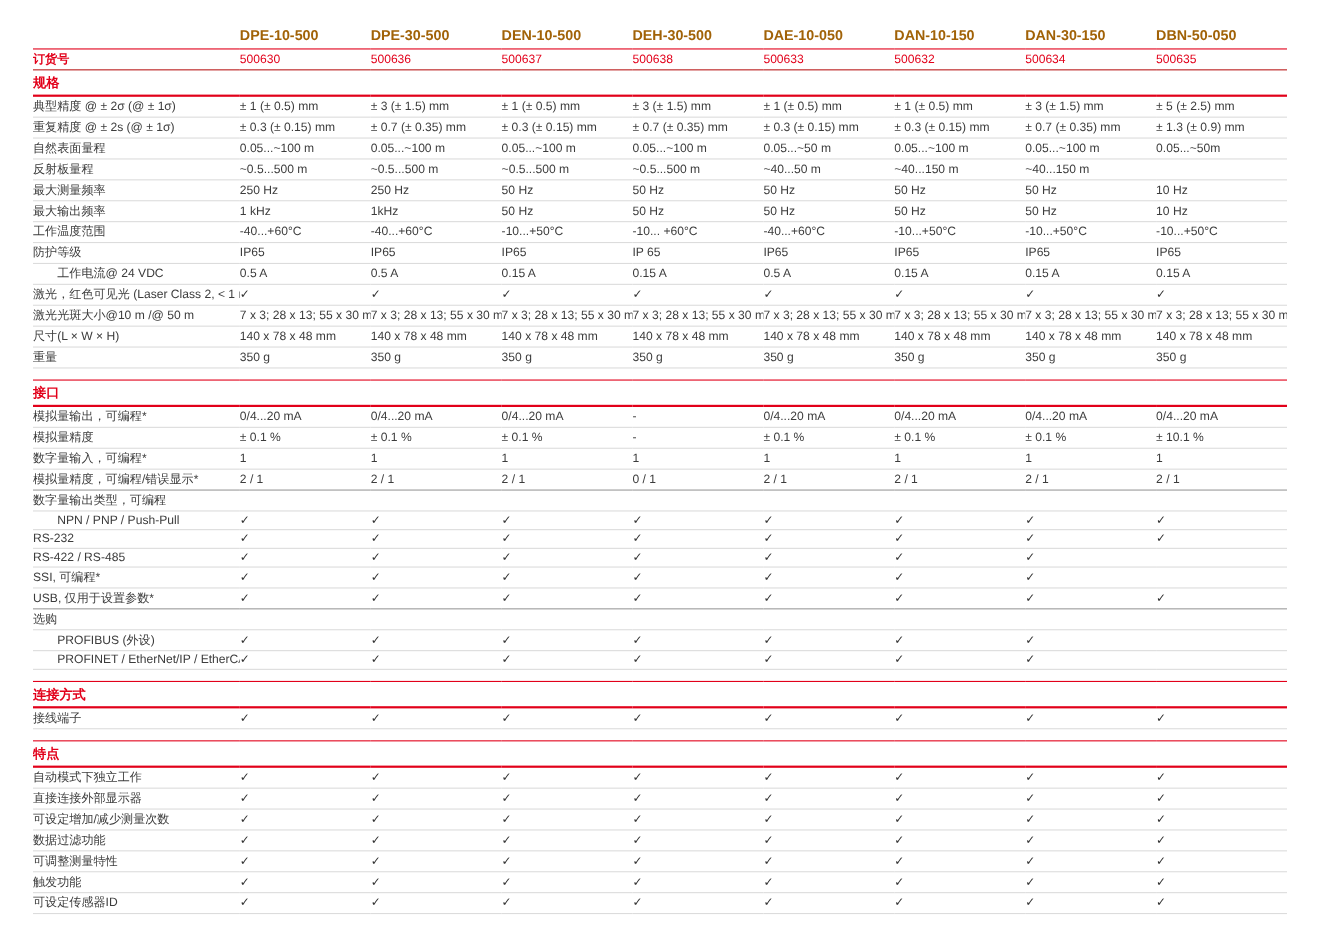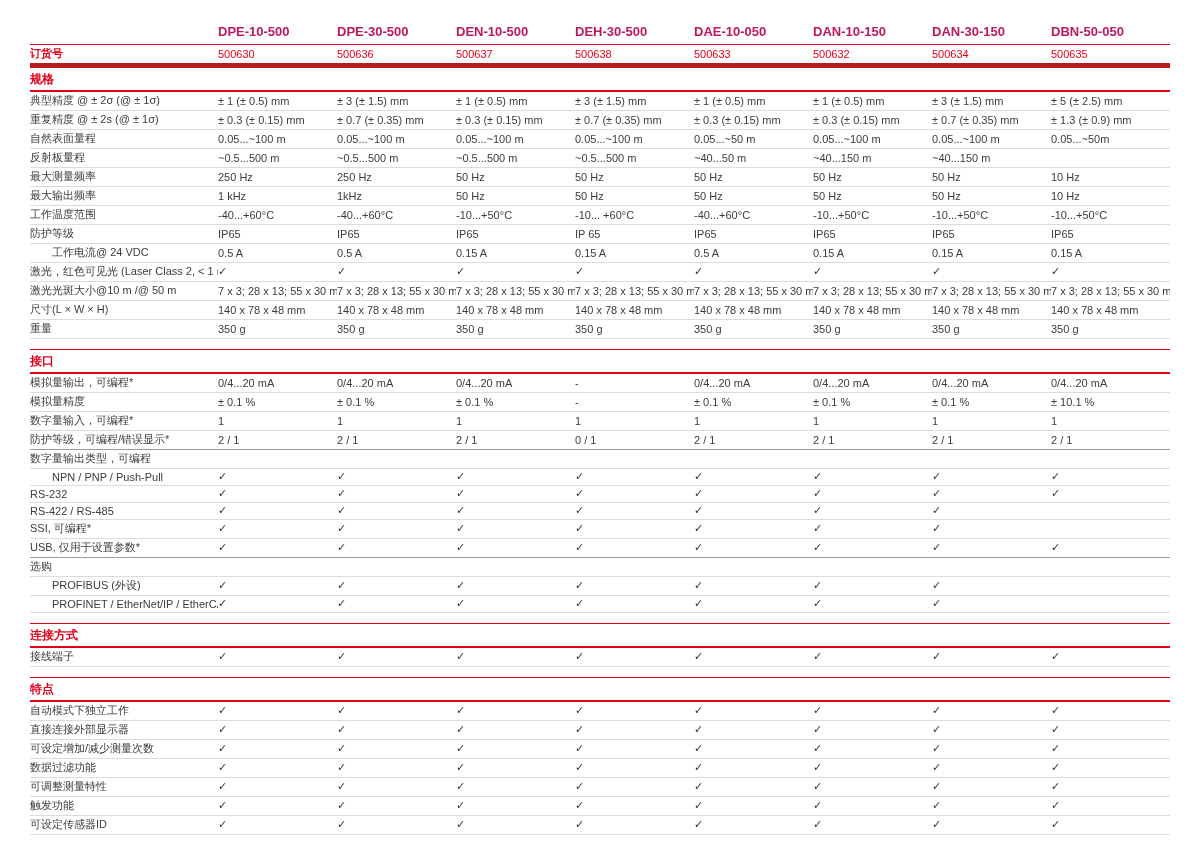--- a/index.html
+++ b/index.html
@@ -1,22 +1,22 @@
 <!DOCTYPE html>
 <html><head>
 <meta charset="utf-8">
 <style>
   html,body{margin:0;padding:0;background:#ffffff;}
   body{width:1201px;height:849px;overflow:hidden;font-family:"Liberation Sans","DejaVu Sans",sans-serif;}
   table.spec{border-collapse:collapse;table-layout:fixed;width:1140px;margin:22px 0 0 30px;}
   td{font-size:11px;color:#3c3c3c;height:13px;padding:1px 6px 2px 0;vertical-align:middle;
      border-bottom:1px solid #dcdcdc;white-space:nowrap;overflow:hidden;}
-  tr.models td{border-bottom:1px solid #e2001a;color:#be185d;font-weight:bold;font-size:13px;
+  tr.models td{border-bottom:1px solid #e2001a;color:#a16207;font-weight:bold;font-size:13px;
      padding-bottom:5px;height:16px;}
-  tr.order td{border-bottom:5px solid #b91c1c;color:#e2001a;}
+  tr.order td{border-bottom:1px solid #b91c1c;color:#e2001a;}
   tr.order td.lbl{font-weight:bold;}
   tr.sectitle td{border-top:1px solid #e2001a;border-bottom:2px solid #e2001a;color:#e2001a;
      font-weight:bold;font-size:12px;padding-top:3px;height:14px;}
   tr.sectitle.first td{border-top:none;}
   tr.spacer td{border-bottom:none;height:10px;padding:0;}
   tr.groupend td{border-bottom:1px solid #9b9b9b;}
   td.indent{padding-left:22px;}
   td.check{font-size:11px;color:#333;}
 </style>
 </head>
@@ -237,21 +237,21 @@
           <td>1</td>
           <td>1</td>
           <td>1</td>
           <td>1</td>
           <td>1</td>
           <td>1</td>
           <td>1</td>
           <td>1</td>
         </tr>
         <tr class="groupend">
-          <td class="lbl">防护等级，可编程/错误显示*</td>
+          <td class="lbl">模拟量精度，可编程/错误显示*</td>
           <td>2 / 1</td>
           <td>2 / 1</td>
           <td>2 / 1</td>
           <td>0 / 1</td>
           <td>2 / 1</td>
           <td>2 / 1</td>
           <td>2 / 1</td>
           <td>2 / 1</td>
         </tr>
         <tr class="subheader">

